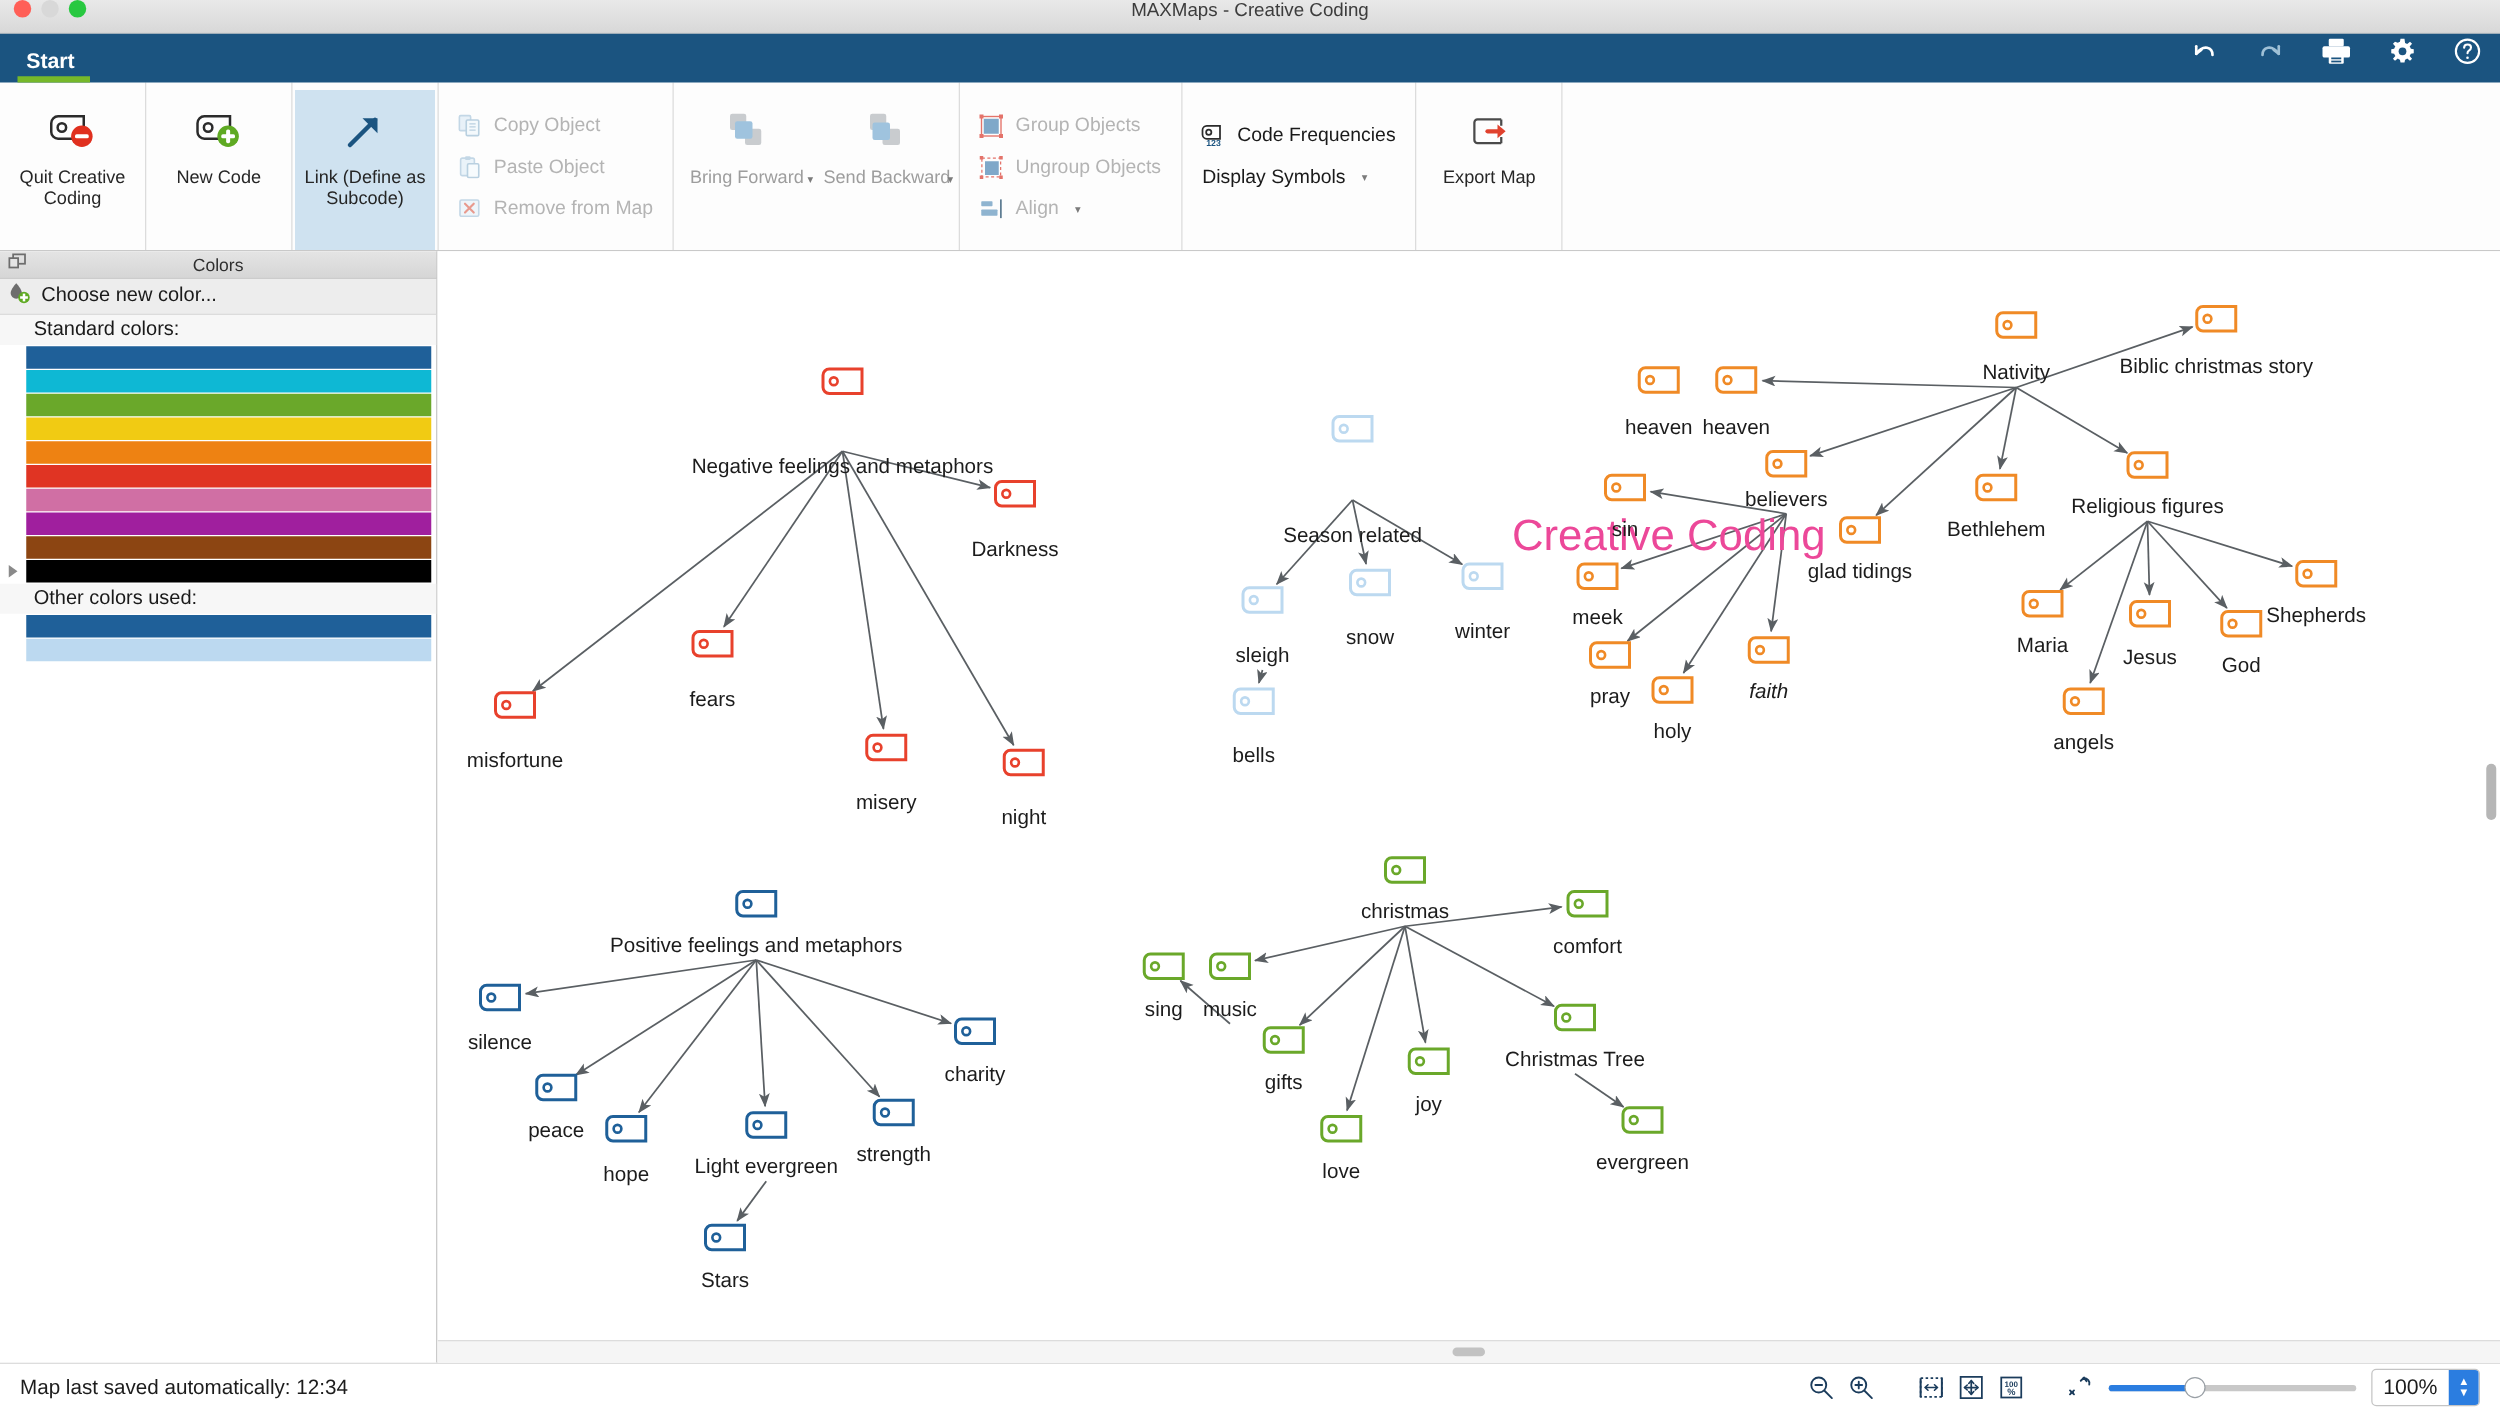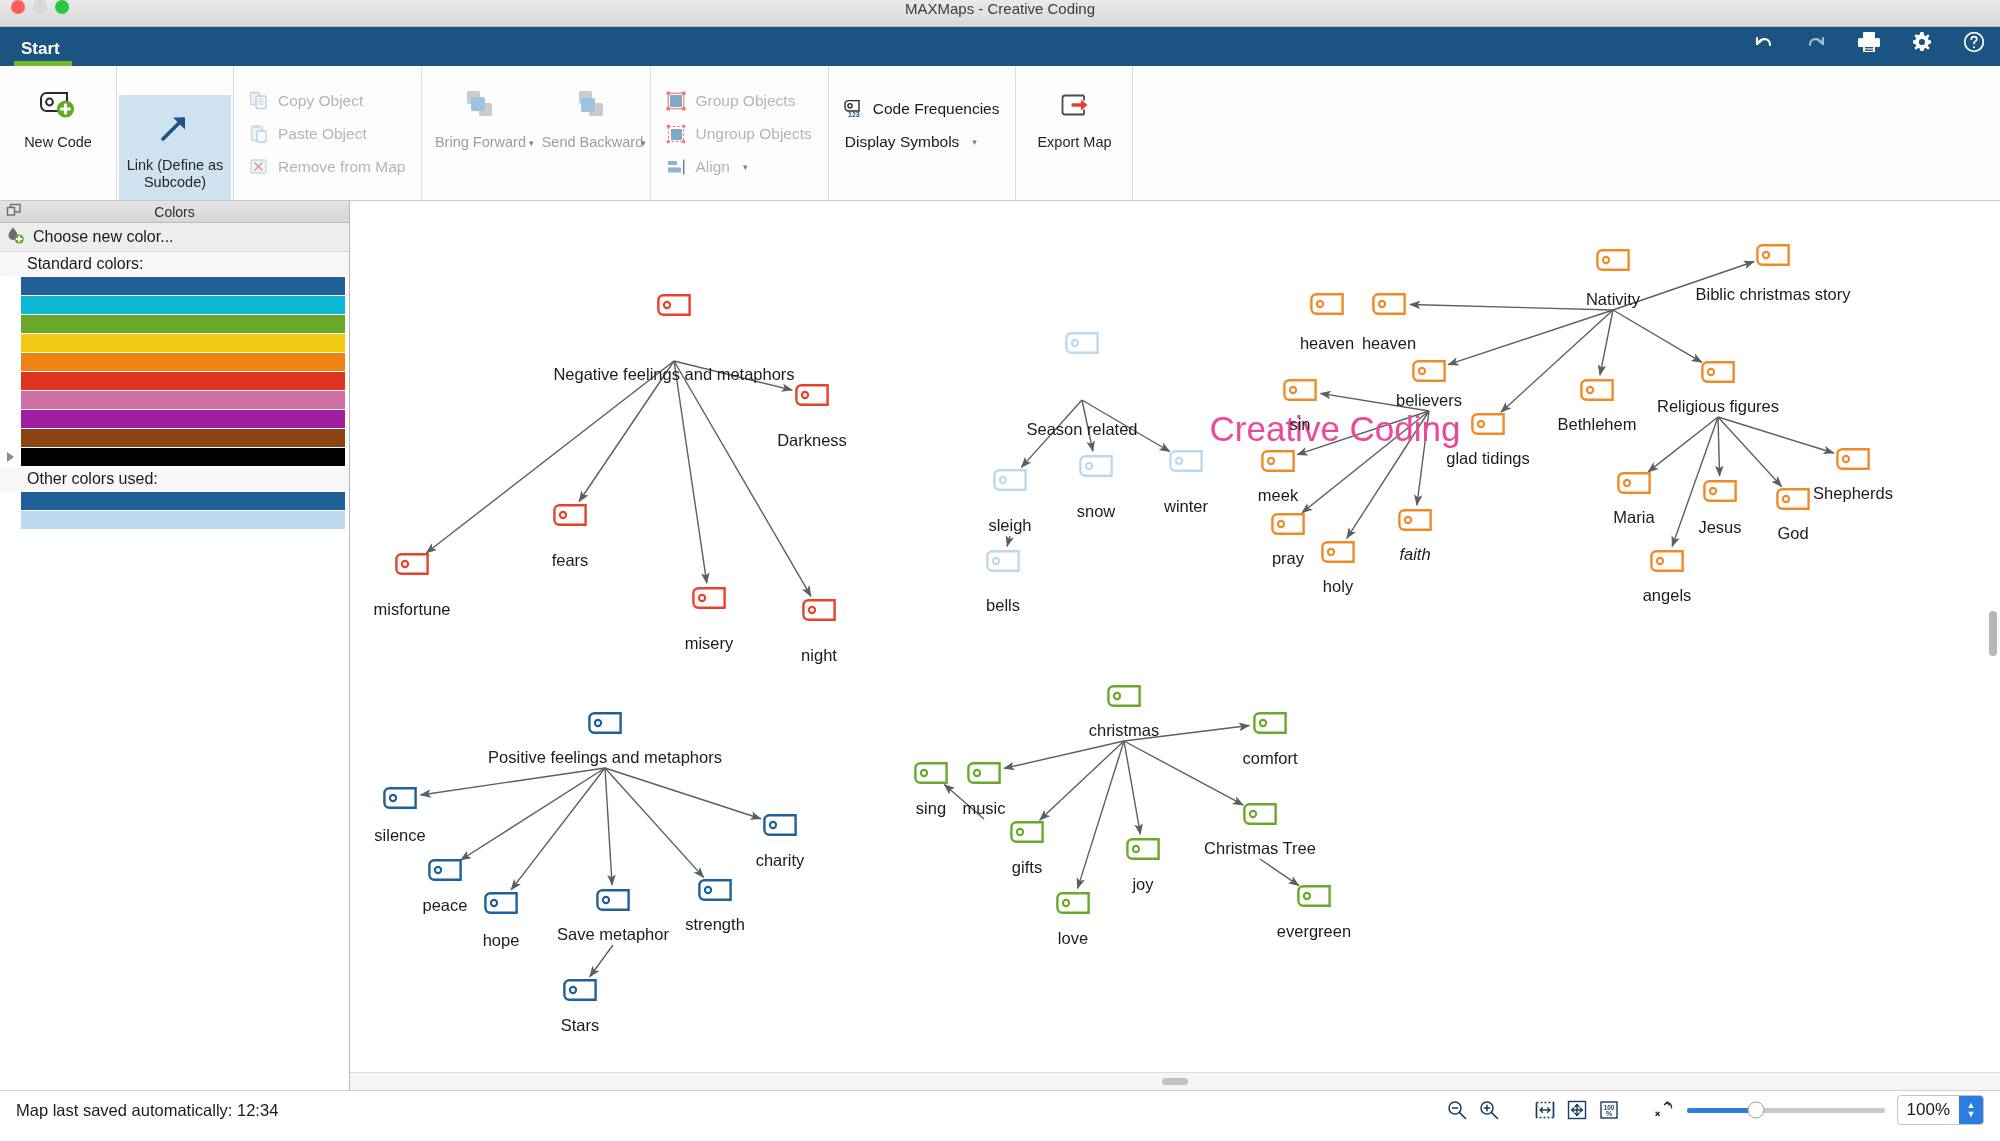--- a/index.html
+++ b/index.html
@@ -53,21 +53,21 @@
   .rgroup {
     display: flex; align-items: stretch;
     border-right: 1px solid #dcdcdc;
     padding: 6px 2px 0 2px;
   }
   .rgroup.nb { border-right: none; }
   .bigbtn {
     width: 112px; display: flex; flex-direction: column; align-items: center;
     padding-top: 13px; cursor: pointer; text-align: center;
   }
-  .bigbtn.sel { background: #cfe2f0; margin-top: 23px; }
+  .bigbtn.sel { background: #cfe2f0; }
   .bigbtn .lbl {
     font-size: 14.5px; color: #262626; margin-top: 9px;
     line-height: 17px; padding: 0 4px;
   }
   .bigbtn .ico { height: 40px; display: flex; align-items: center; justify-content: center; }
   .stackcol { display: flex; flex-direction: column; justify-content: flex-start; padding: 12px 14px 0 12px; }
   .smallrow {
     display: flex; align-items: center; gap: 9px;
     height: 33px; font-size: 15.5px; cursor: pointer;
   }
@@ -209,20 +209,33 @@
         <circle cx="12" cy="12" r="9.3"></circle>
         <path d="M9.3 9.2c0-1.6 1.3-2.6 2.8-2.6 1.6 0 2.7 1 2.7 2.4 0 1.3-.8 1.9-1.7 2.5-.8.5-1.1 1-1.1 2" stroke-linecap="round"></path>
         <circle cx="12" cy="17.2" r="1.05" fill="#fff" stroke="none"></circle>
       </svg>
     </span>
   </div>
 </div>
 
 <div class="ribbon">
 
+  <div class="rgroup">
+    <div class="bigbtn">
+      <span class="ico">
+        <svg width="42" height="30" viewBox="0 0 42 30">
+          <path d="M4 8.5a5.5 5.5 0 0 1 5.5-5.5H30v18H9.5A5.5 5.5 0 0 1 4 15.5z" fill="none" stroke="#2b2b2b" stroke-width="2"></path>
+          <circle cx="12.5" cy="12" r="3.4" fill="none" stroke="#2b2b2b" stroke-width="2"></circle>
+          <circle cx="28.5" cy="19" r="8.6" fill="#e0301f"></circle>
+          <rect x="23" y="17.4" width="11" height="3.2" rx="1.3" fill="#fff"></rect>
+        </svg>
+      </span>
+      <span class="lbl">Quit Creative Coding</span>
+    </div>
+  </div>
 
   <div class="rgroup">
     <div class="bigbtn">
       <span class="ico">
         <svg width="42" height="30" viewBox="0 0 42 30">
           <path d="M4 8.5a5.5 5.5 0 0 1 5.5-5.5H30v18H9.5A5.5 5.5 0 0 1 4 15.5z" fill="none" stroke="#2b2b2b" stroke-width="2"></path>
           <circle cx="12.5" cy="12" r="3.4" fill="none" stroke="#2b2b2b" stroke-width="2"></circle>
           <circle cx="28.5" cy="19" r="8.6" fill="#5faa23"></circle>
           <rect x="23" y="17.4" width="11" height="3.2" rx="1.3" fill="#fff"></rect>
           <rect x="26.9" y="13.5" width="3.2" height="11" rx="1.3" fill="#fff"></rect>
@@ -819,21 +832,21 @@
           <div class="node" style="left: 151px; top: 739px;">
             <div class="cap" style="transform: translate(-50%, -50%);">hope</div>
           </div>
           <div class="node" style="left: 245px; top: 687px;">
             <span class="tag"><svg width="36" height="24" viewBox="0 0 36 24">
                 <path d="M2.4 7.2A5 5 0 0 1 7.4 2.2H33.6v19.6H7.4a5 5 0 0 1-5-5z" fill="#fff" stroke="#1f6099" stroke-width="2.4"></path>
                 <circle cx="11" cy="12" r="3.1" fill="none" stroke="#1f6099" stroke-width="2.1"></circle>
               </svg></span>
           </div>
           <div class="node" style="left: 263px; top: 733px;">
-            <div class="cap" style="transform: translate(-50%, -50%);">Save metaphor</div>
+            <div class="cap" style="transform: translate(-50%, -50%);">Light evergreen</div>
           </div>
           <div class="node" style="left: 347px; top: 677px;">
             <span class="tag"><svg width="36" height="24" viewBox="0 0 36 24">
                 <path d="M2.4 7.2A5 5 0 0 1 7.4 2.2H33.6v19.6H7.4a5 5 0 0 1-5-5z" fill="#fff" stroke="#1f6099" stroke-width="2.4"></path>
                 <circle cx="11" cy="12" r="3.1" fill="none" stroke="#1f6099" stroke-width="2.1"></circle>
               </svg></span>
           </div>
           <div class="node" style="left: 365px; top: 723px;">
             <div class="cap" style="transform: translate(-50%, -50%);">strength</div>
           </div>

